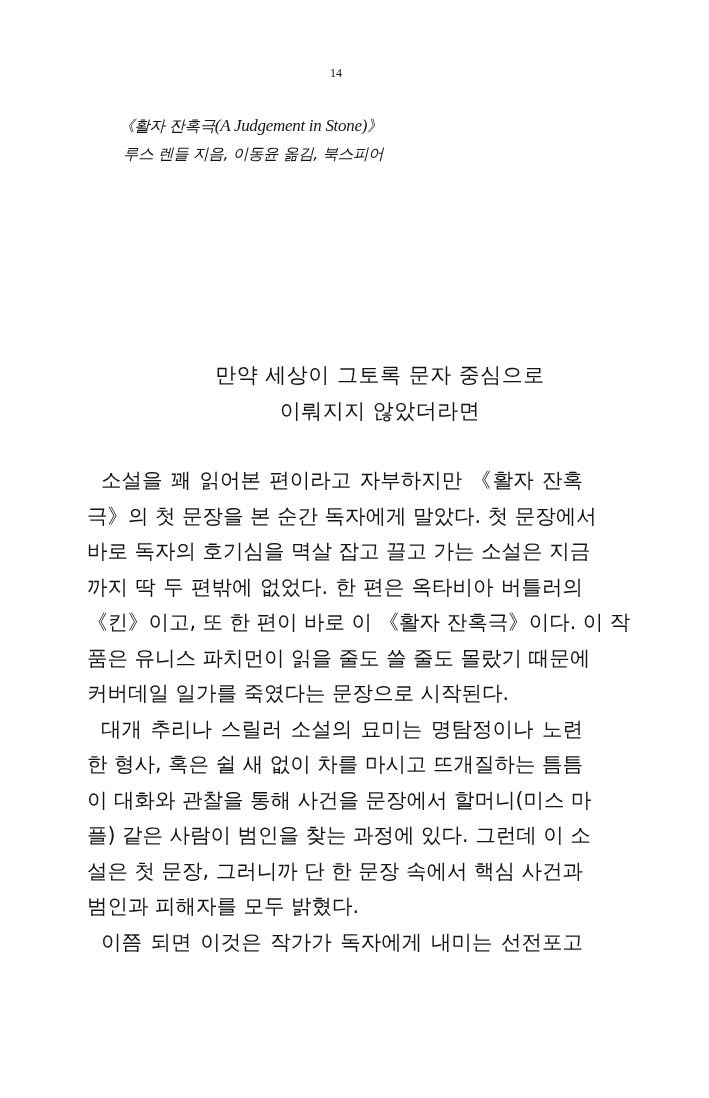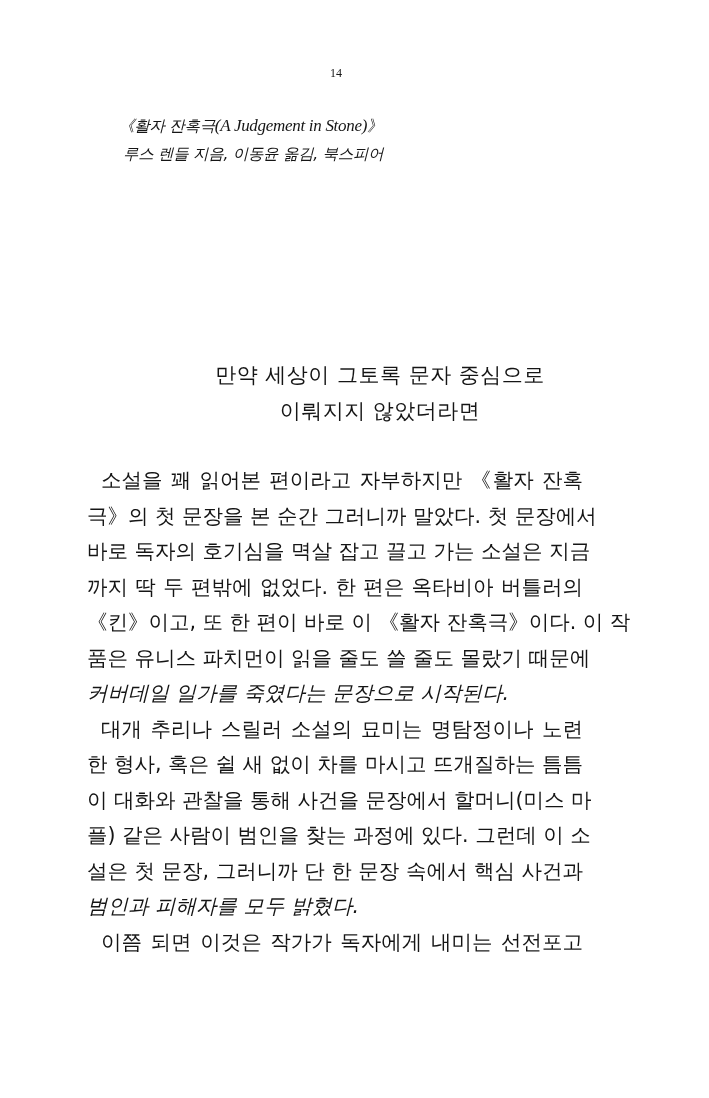--- a/index.html
+++ b/index.html
@@ -67,21 +67,20 @@
       text-align: justify;
       text-align-last: justify;
       white-space: nowrap;
       overflow: visible;
       height: 35.5px;
     }
     .body-text .line.indent { padding-left: 14px; }
     .body-text .line.last {
       text-align: left;
       text-align-last: left;
-      font-style: italic;
     }
   </style>
 </head>
 <body>
 
 <div class="page-number">14</div>
 
 <div class="citation">
   <div class="line line-1 en-mixed">
     <span>《활자 잔혹극</span><span class="en">(A Judgement in Stone)</span><span>》</span>
@@ -90,21 +89,21 @@
 </div>
 
 <div class="heading">
   <div class="line">만약 세상이 그토록 문자 중심으로</div>
   <div class="line">이뤄지지 않았더라면</div>
 </div>
 
 <div class="body-text">
   <div class="paragraph">
     <span class="line indent">소설을 꽤 읽어본 편이라고 자부하지만 《활자 잔혹</span>
-    <span class="line">극》의 첫 문장을 본 순간 그러니까 말았다. 첫 문장에서</span>
+    <span class="line">극》의 첫 문장을 본 순간 독자에게 말았다. 첫 문장에서</span>
     <span class="line">바로 독자의 호기심을 멱살 잡고 끌고 가는 소설은 지금</span>
     <span class="line">까지 딱 두 편밖에 없었다. 한 편은 옥타비아 버틀러의</span>
     <span class="line">《킨》이고, 또 한 편이 바로 이 《활자 잔혹극》이다. 이 작</span>
     <span class="line">품은 유니스 파치먼이 읽을 줄도 쓸 줄도 몰랐기 때문에</span>
     <span class="line last">커버데일 일가를 죽였다는 문장으로 시작된다.</span>
   </div>
   <div class="paragraph">
     <span class="line indent">대개 추리나 스릴러 소설의 묘미는 명탐정이나 노련</span>
     <span class="line">한 형사, 혹은 쉴 새 없이 차를 마시고 뜨개질하는 틈틈</span>
     <span class="line">이 대화와 관찰을 통해 사건을 문장에서 할머니(미스 마</span>

